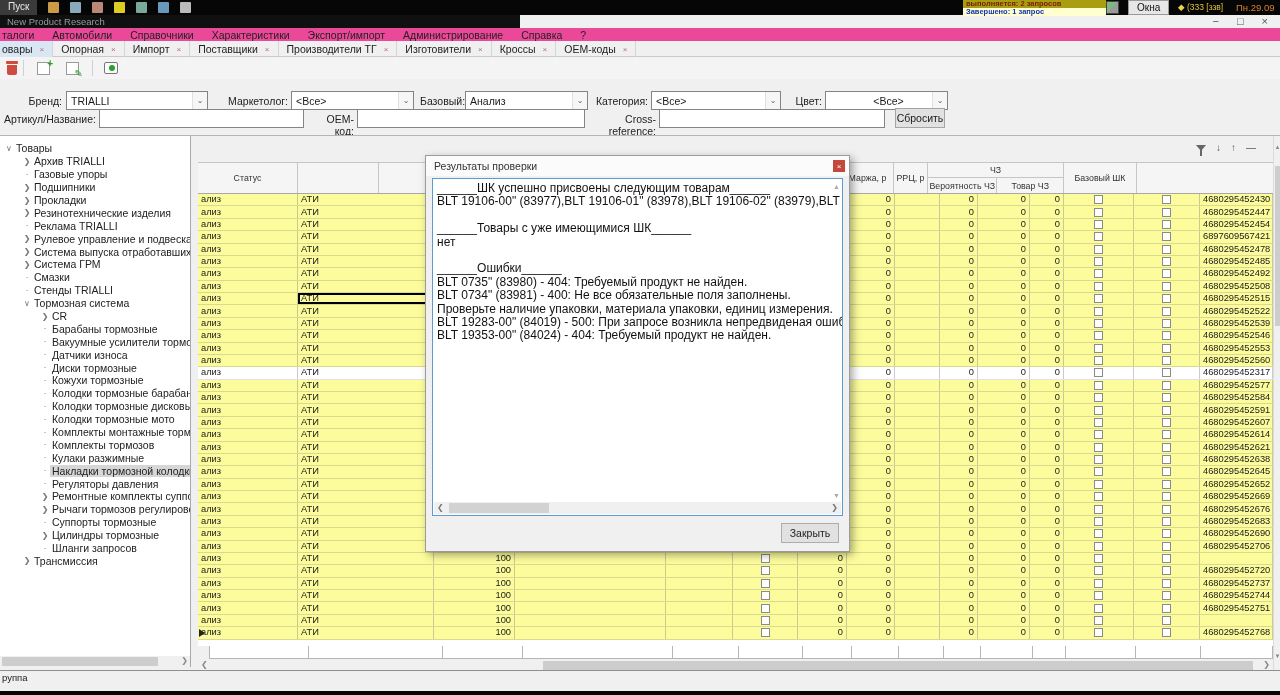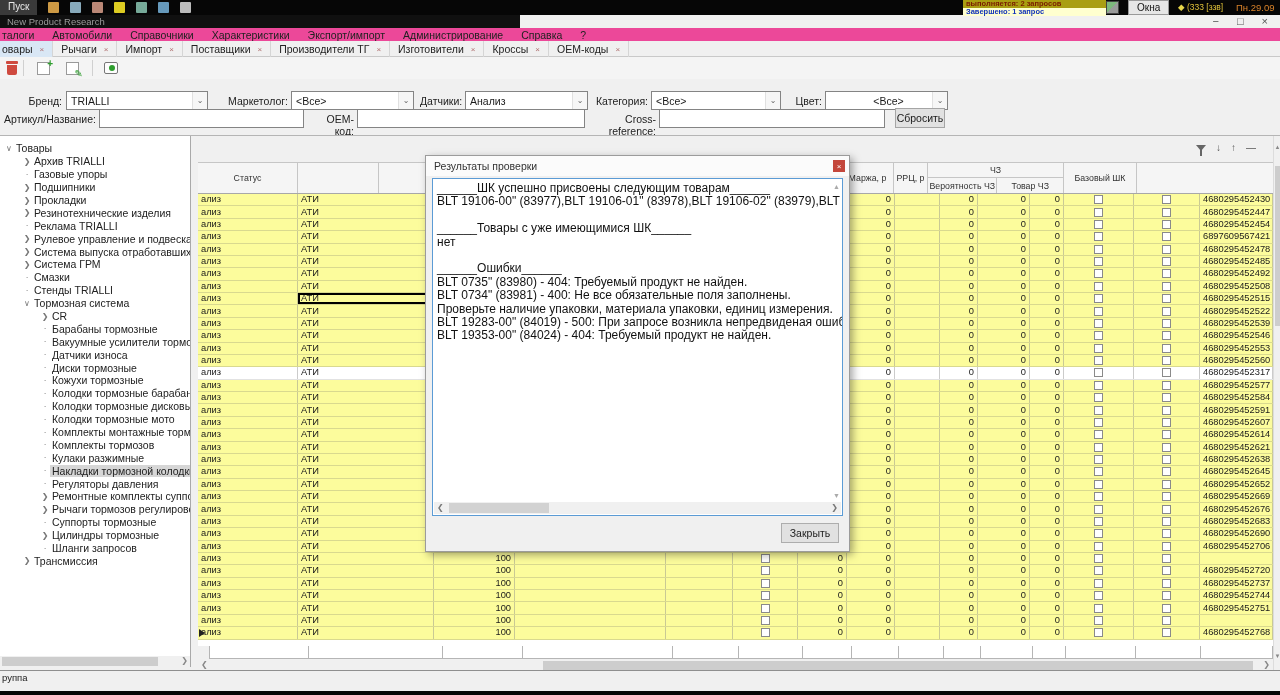--- a/index.html
+++ b/index.html
@@ -163,21 +163,21 @@
     <div class="mi">Администрирование</div>
     <div class="mi">Справка</div>
     <div class="mi">?</div>
   </div>
 <div class="tabbar" id="tabbar">
     <div class="tab active">
       <span>овары</span>
       <span class="x">×</span>
     </div>
     <div class="tab">
-      <span>Рычаги</span>
+      <span>Опорная</span>
       <span class="x">×</span>
     </div>
     <div class="tab">
       <span>Импорт</span>
       <span class="x">×</span>
     </div>
     <div class="tab">
       <span>Поставщики</span>
       <span class="x">×</span>
     </div>
@@ -220,21 +220,21 @@
   <div class="flabel" style="left:0px; top:16px; width:62px;">Бренд:</div>
   <div class="fselect" style="left:66px; top:12px; width:142px;">
       <span>TRIALLI</span>
       <span class="chev">⌄</span>
     </div>
   <div class="flabel" style="left:218px; top:16px; width:70px;">Маркетолог:</div>
   <div class="fselect" style="left:291px; top:12px; width:123px;">
       <span>&lt;Все&gt;</span>
       <span class="chev">⌄</span>
     </div>
-  <div class="flabel" style="left:420px; top:16px; width:42px;">Датчики:</div>
+  <div class="flabel" style="left:420px; top:16px; width:42px;">Базовый:</div>
   <div class="fselect" style="left:465px; top:12px; width:123px;">
       <span>Анализ</span>
       <span class="chev">⌄</span>
     </div>
   <div class="flabel" style="left:592px; top:16px; width:56px;">Категория:</div>
   <div class="fselect" style="left:651px; top:12px; width:130px;">
       <span>&lt;Все&gt;</span>
       <span class="chev">⌄</span>
     </div>
   <div class="flabel" style="left:790px; top:16px; width:32px;">Цвет:</div>

